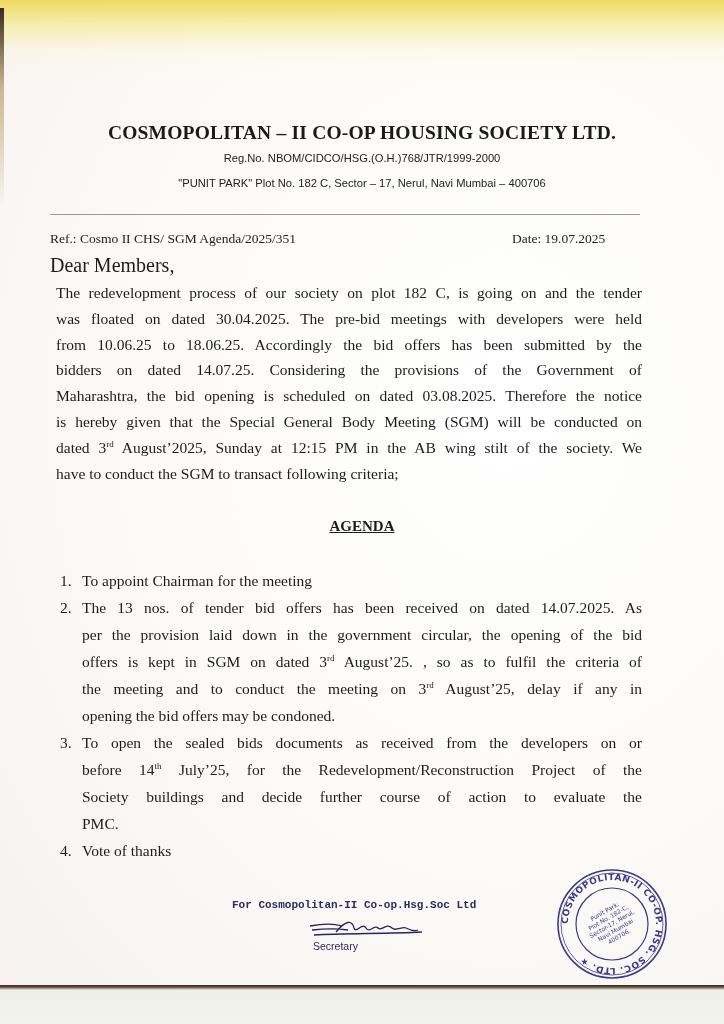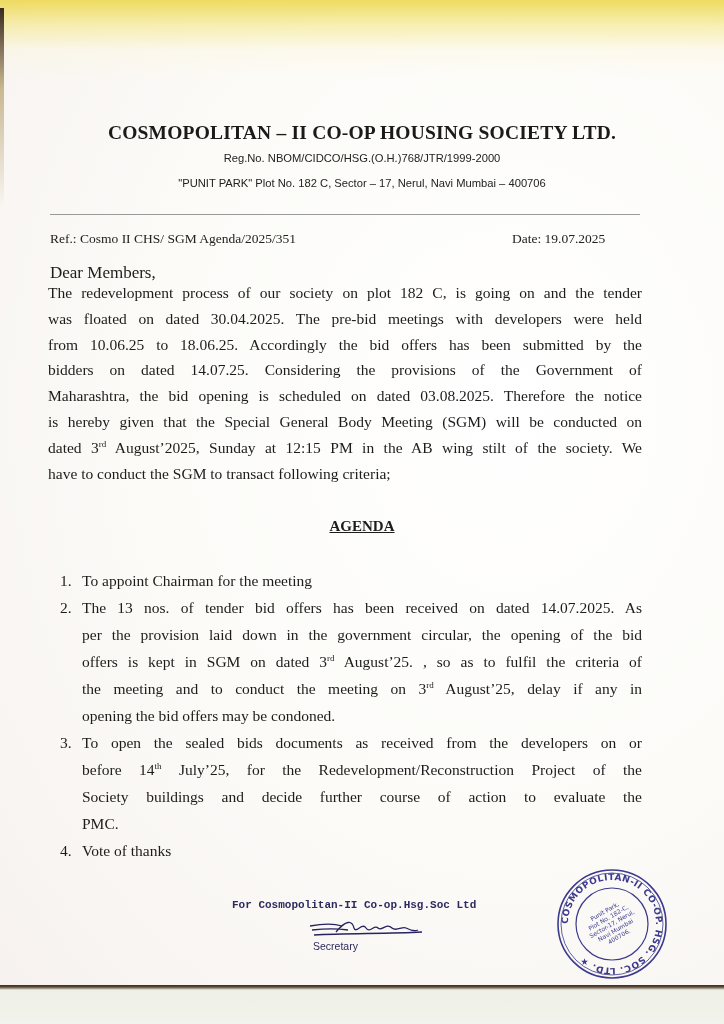--- a/index.html
+++ b/index.html
@@ -36,26 +36,26 @@
   .addr { top: 177px; }
   .rule {
     position: absolute; left: 50px; width: 590px; top: 214px; height: 0;
     border-top: 1px solid #9a9a9a;
   }
   .ref, .date {
     position: absolute; top: 224px; font-size: 13.5px; color: #222; margin-top: 7px;
   }
   .ref { left: 50px; }
   .date { left: 512px; }
-  .salutation { position: absolute; left: 50px; top: 254px; font-size: 17px; margin-top: 9px; }
+  .salutation { position: absolute; left: 50px; top: 254px; font-size: 20px; }
   .body-text {
     position: absolute; left: 48px; width: 594px; top: 280px;
     font-size: 15.5px; line-height: 25.8px; text-align: justify;
   }
-  .body-text .line { display: block; text-align: justify; text-align-last: justify; white-space: nowrap; }
+  .body-text .line { display: block; text-align: justify; text-align-last: justify; white-space: nowrap; margin-left: 8px; }
   .body-text .line.last { text-align-last: left; }
   sup { font-size: 9px; line-height: 0; vertical-align: super; }
   .agenda-heading {
     position: absolute; left: 0; width: 724px; top: 518px; text-align: center;
     font-weight: bold; font-size: 15px; text-decoration: underline;
   }
   .agenda-list {
     position: absolute; left: 60px; width: 582px; top: 567px; margin: 0; padding: 0; list-style: none;
     font-size: 15.5px; line-height: 27px;
   }

